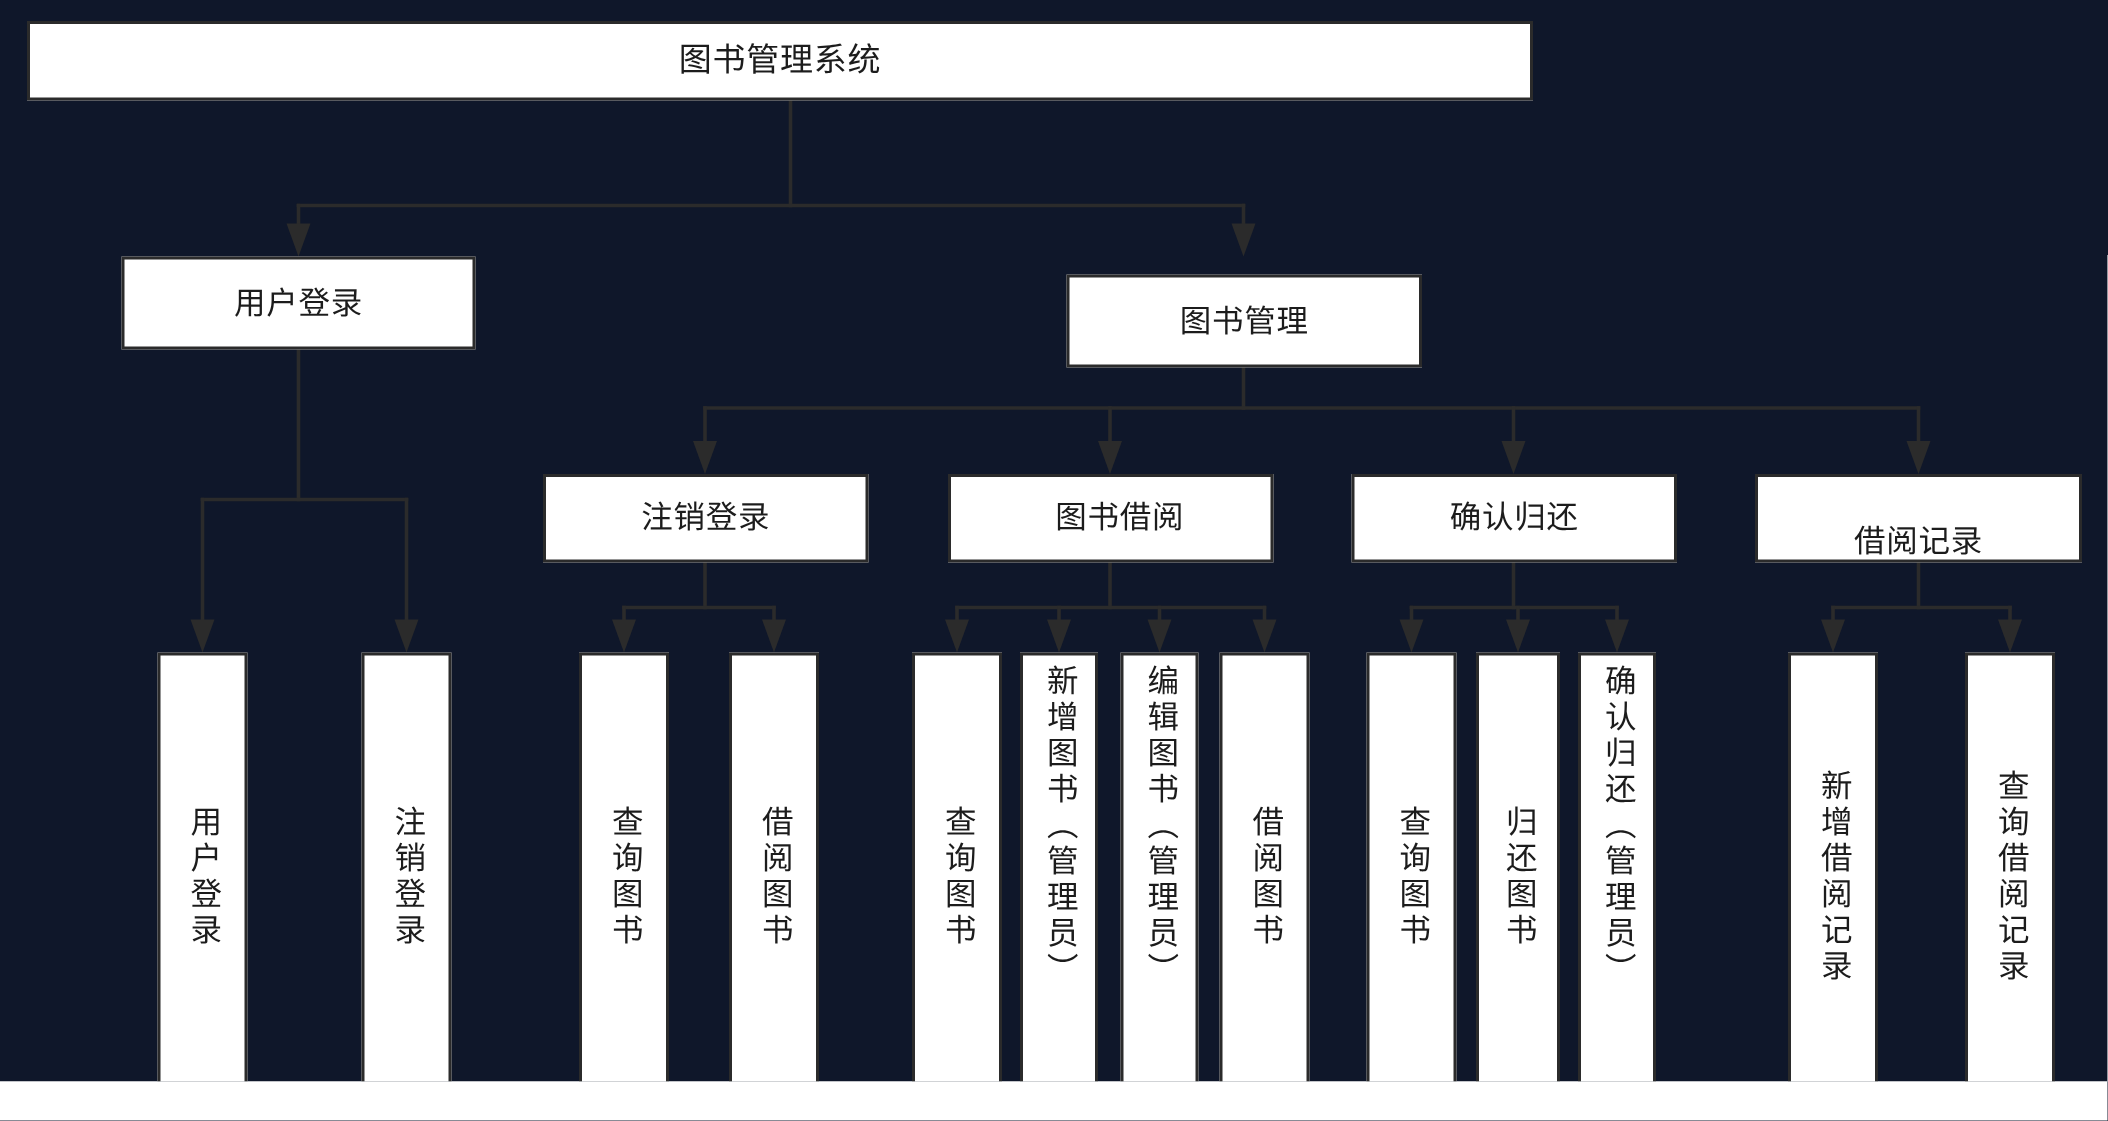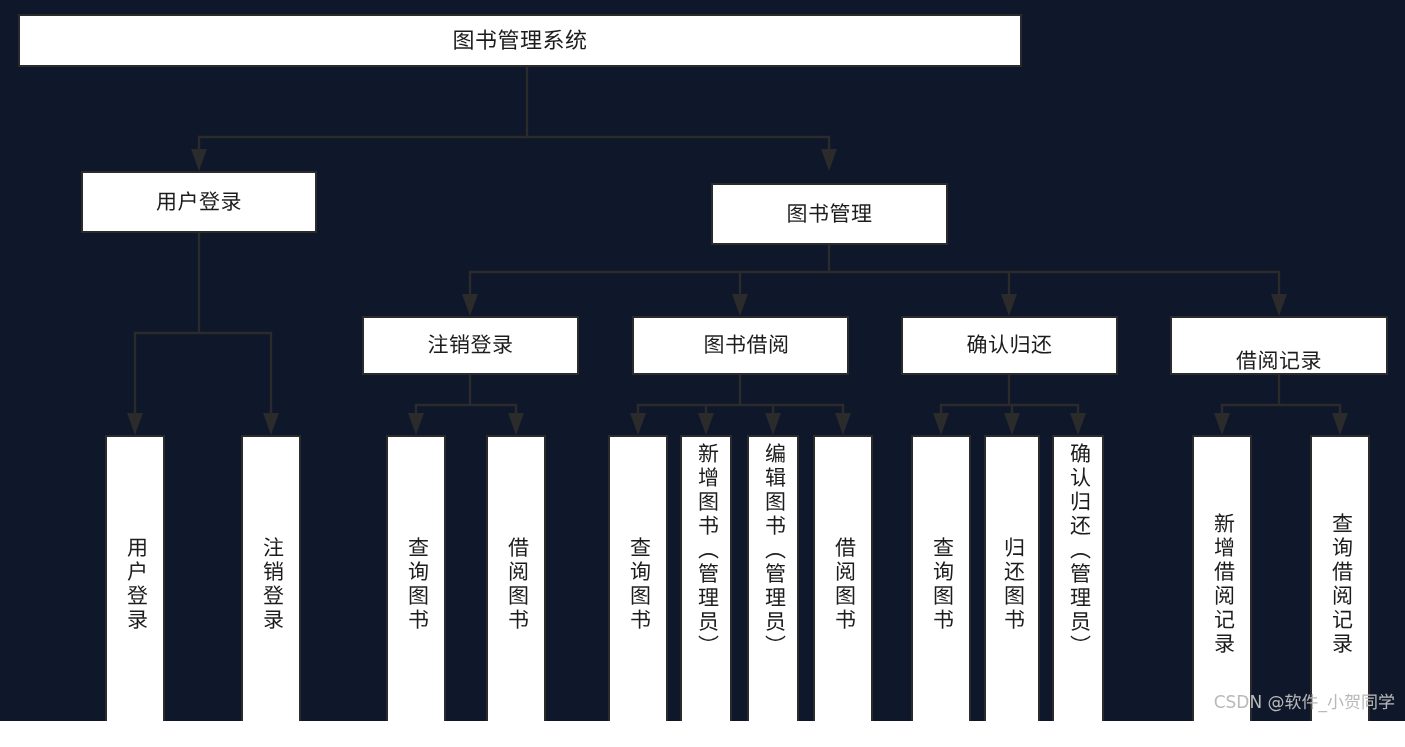--- a/index.html
+++ b/index.html
@@ -196,14 +196,13 @@
         <span class="node-label" style="color: rgb(28, 28, 28);">确认归还（管理员）</span>
       </div>
       <div class="node-box vertical centered" style="left: 1192px; top: 435px; width: 60px; height: 300px; border-color: rgb(43, 43, 43); background: rgb(255, 255, 255);">
         <span class="node-label" style="color: rgb(28, 28, 28);">新增借阅记录</span>
       </div>
       <div class="node-box vertical centered" style="left: 1310px; top: 435px; width: 60px; height: 300px; border-color: rgb(43, 43, 43); background: rgb(255, 255, 255);">
         <span class="node-label" style="color: rgb(28, 28, 28);">查询借阅记录</span>
       </div>
     </div>
 
-  <div class="watermark" style="right:10px; bottom:8px;">CSDN @软件_小贺同学</div>
 </div>
 
 </body></html>

